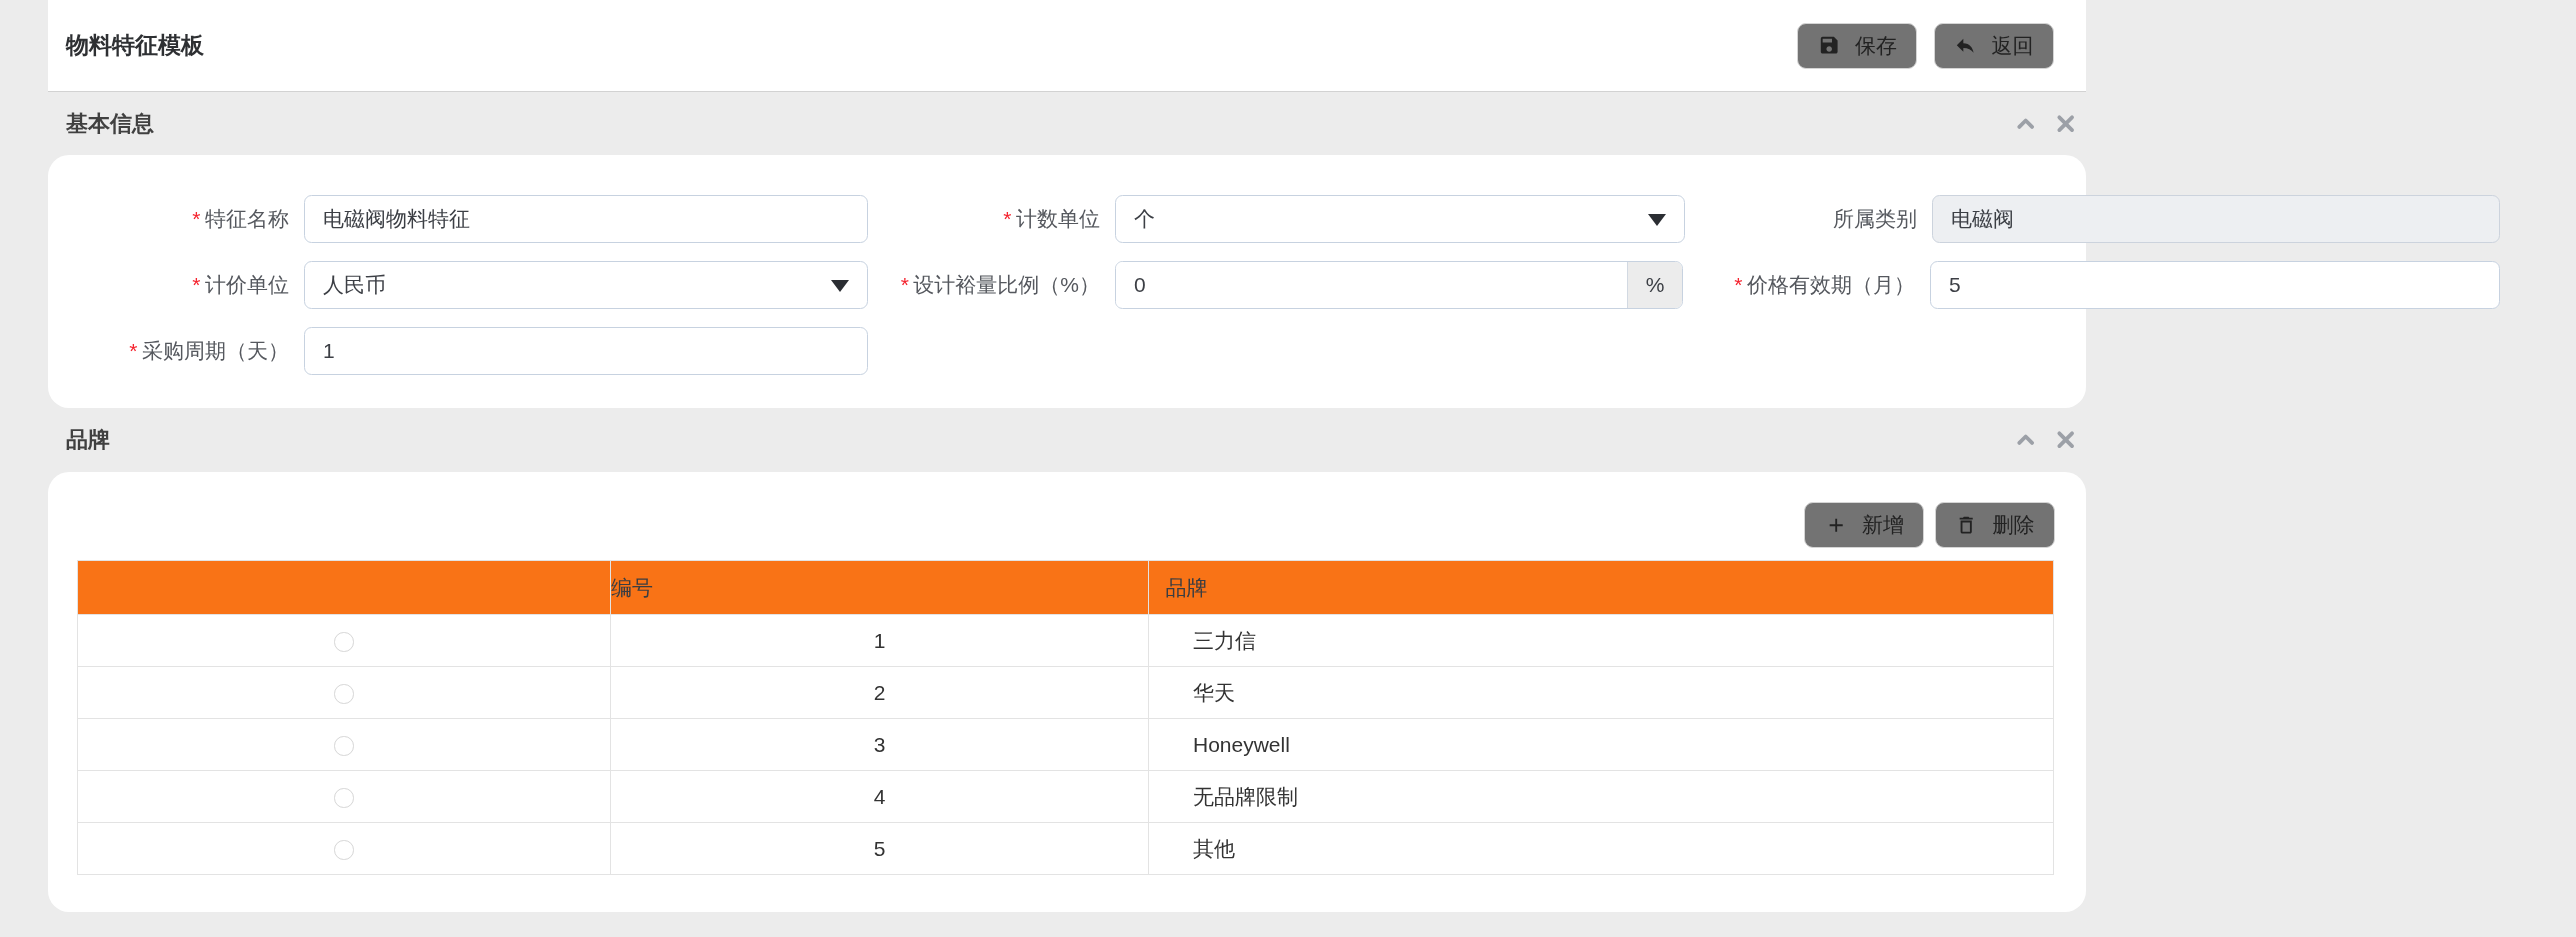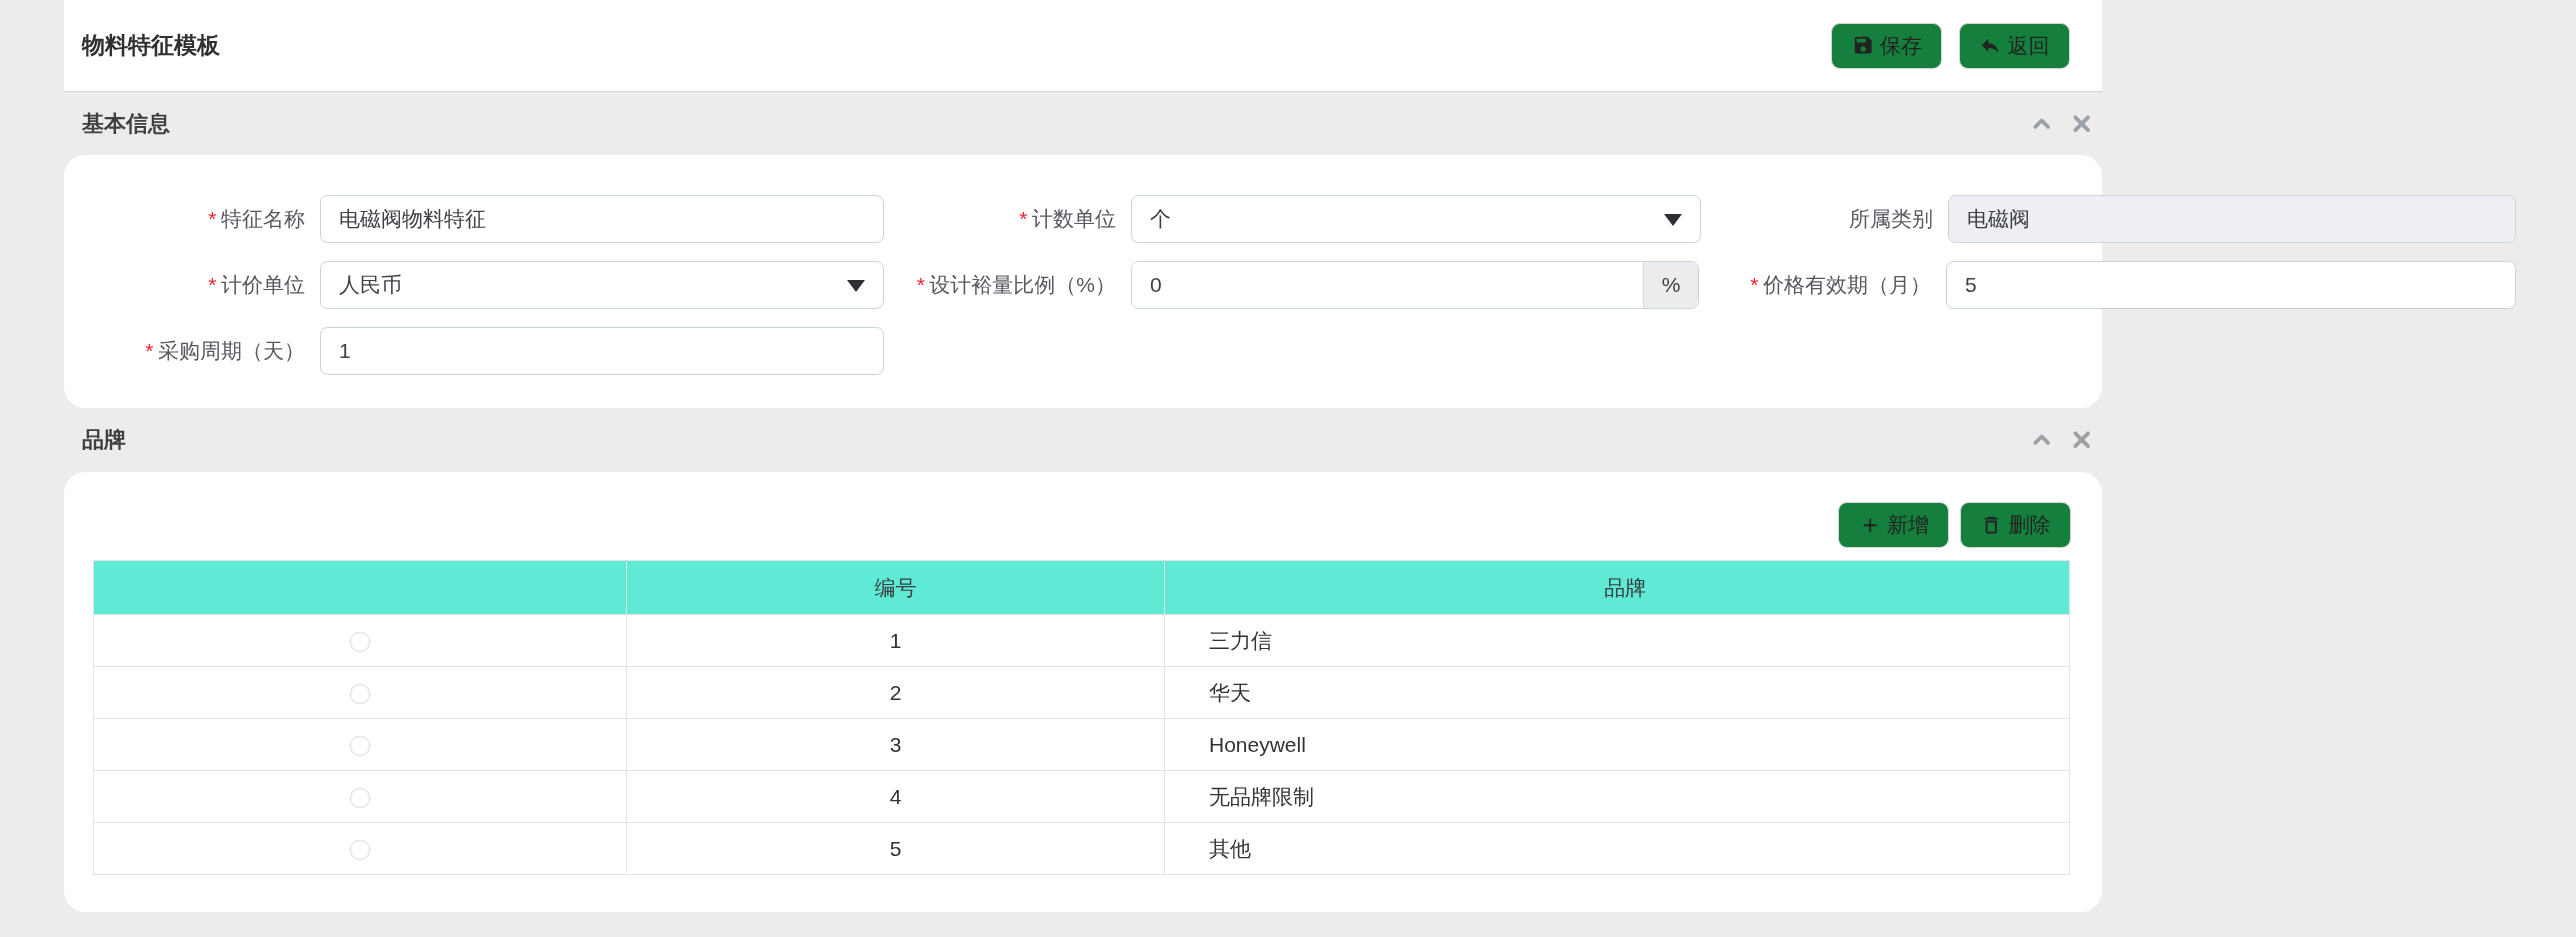--- a/index.html
+++ b/index.html
@@ -4,33 +4,33 @@
 <style>
   * { box-sizing: border-box; margin: 0; padding: 0; }
   html,body { width: 2576px; height: 938px; }
   body {
     background: #ececec;
     font-family: "Liberation Sans", sans-serif;
     color: #3c3f45;
     font-size: 21px;
     overflow: hidden;
   }
-  .content { margin-left: 64px; width: 2038px; }
+  .content { margin-left: 48px; width: 2038px; }
 
   
   .topbar {
     height: 91px; background: #fff;
     display: flex; align-items: center; justify-content: space-between;
     padding: 0 32px 0 18px;
   }
   .page-title { font-size: 23px; font-weight: bold; color: #2e3033; }
   .btn {
     height: 46px; padding: 0 19.4px;
-    background: #15803d; border: 1.5px solid #d5d5d5; border-radius: 9px;
-    display: inline-flex; align-items: center; gap: 6px;
+    background: #737373; border: 1.5px solid #d5d5d5; border-radius: 9px;
+    display: inline-flex; align-items: center; gap: 15px;
     font-size: 21px; color: #222; cursor: pointer;
     font-family: "Liberation Sans", sans-serif;
   }
   .btn + .btn { margin-left: 10.5px; justify-content: flex-end; }
   .btn svg { display: block; }
 
   
   .section-hd {
     height: 64px; display: flex; align-items: center;
     padding: 0 7.5px 0 18px;
@@ -91,21 +91,21 @@
   }
 
   
   .brand-actions { display: flex; justify-content: flex-end; padding-right: 31px; gap: 10.5px; }
   .brand-actions .btn + .btn { margin-left: 0; }
   table.brand-tbl {
     border-collapse: collapse; margin: 12px 31px 0 29px;
     width: calc(100% - 61px); table-layout: fixed;
   }
   .brand-tbl th, .brand-tbl td { border: 1.5px solid #e3e3e3; font-weight: normal; font-size: 21px; color: #333; }
-  .brand-tbl th { height: 54px; background: #5eead4; text-align: center; color: #3a3d42; }
+  .brand-tbl th { height: 54px; background: #f97316; text-align: left; color: #3a3d42; }
   .brand-tbl td { height: 52px; background: #fff; }
   .col-sel { width: 533px; } .col-no { width: 538px; }
   .td-sel, .td-no { text-align: center; }
   .td-brand, .th-brand { padding-left: 16.5px; }
   .td-brand { text-align: left; padding-left: 44px; }
   .radio {
     display: inline-block; width: 19.4px; height: 19.4px; border-radius: 50%;
     border: 1.5px solid #d6d6d6; background: #fff; cursor: pointer; vertical-align: middle;
   }
   .ico-dark { fill: #222; }

